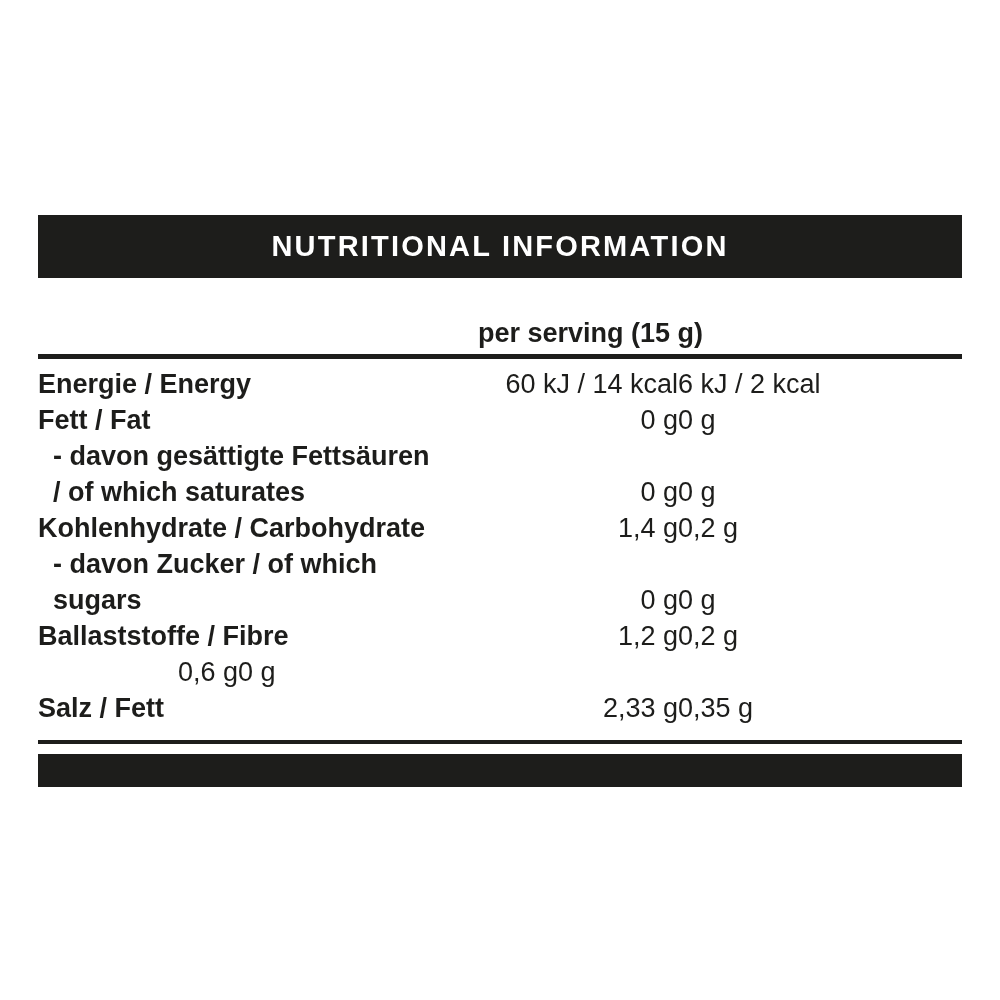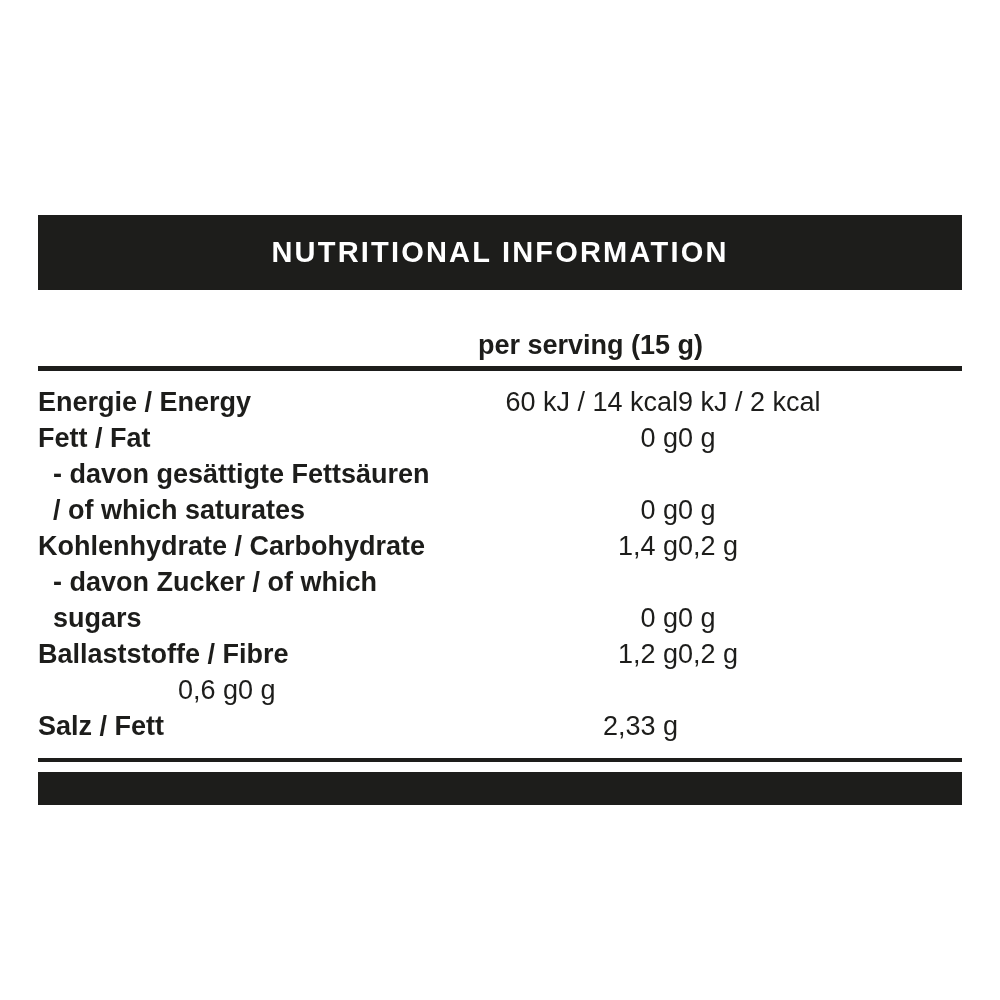--- a/index.html
+++ b/index.html
@@ -11,21 +11,21 @@
     font-family: "Liberation Sans", "DejaVu Sans", sans-serif;
     color: #1d1d1b;
   }
   .sheet {
     position: absolute;
     left: 38px;
     top: 215px;
     width: 924px;
   }
   .title-bar {
-    height: 75px;
+    height: 63px;
     background: #1d1d1b;
     display: flex;
     align-items: center;
     justify-content: center;
   }
   .title-bar .title-text {
     color: #ffffff;
     font-weight: bold;
     font-size: 29px;
     letter-spacing: 2.2px;
@@ -40,21 +40,21 @@
   }
   .c1 { width: 440px; }
   .c2 { width: 200px; text-align: right; }
   .c3 { width: 284px; text-align: left; }
   .rule-top {
     height: 5px;
     background: #1d1d1b;
     margin-top: 2px;
   }
   .rows {
-    padding-top: 13px;
+    padding-top: 7px;
     font-size: 27px;
     line-height: 36px;
   }
   .row {
     display: flex;
     align-items: flex-end;
   }
   .row .c1 {
     font-weight: bold;
     white-space: pre-line;
@@ -87,21 +87,21 @@
     <div class="c1"></div>
     <div class="c3">per serving (15 g)</div>
   </div>
 
   <div class="rule-top"></div>
 
   <div class="rows">
     <div class="row">
       <div class="c1">Energie / Energy</div>
       <div class="c2">60 kJ / 14 kcal</div>
-      <div class="c3">9 kJ / 2 kcal</div>
+      <div class="c3">6 kJ / 2 kcal</div>
     </div>
     <div class="row">
       <div class="c1">Fett / Fat</div>
       <div class="c2">0 g</div>
       <div class="c3">0 g</div>
     </div>
     <div class="row indent">
       <div class="c1">- davon gesättigte Fettsäuren
 / of which saturates</div>
       <div class="c2">0 g</div>
@@ -123,19 +123,20 @@
       <div class="c2">1,2 g</div>
       <div class="c3">0,2 g</div>
     </div>
     <div class="row">
       <div class="c2">0,6 g</div>
       <div class="c3">0 g</div>
     </div>
     <div class="row">
       <div class="c1">Salz / Fett</div>
       <div class="c2">2,33 g</div>
+      <div class="c3">0,35 g</div>
     </div>
   </div>
 
   <div class="rule-bottom"></div>
   <div class="bottom-bar"></div>
 
 </div>
 
 </body></html>

